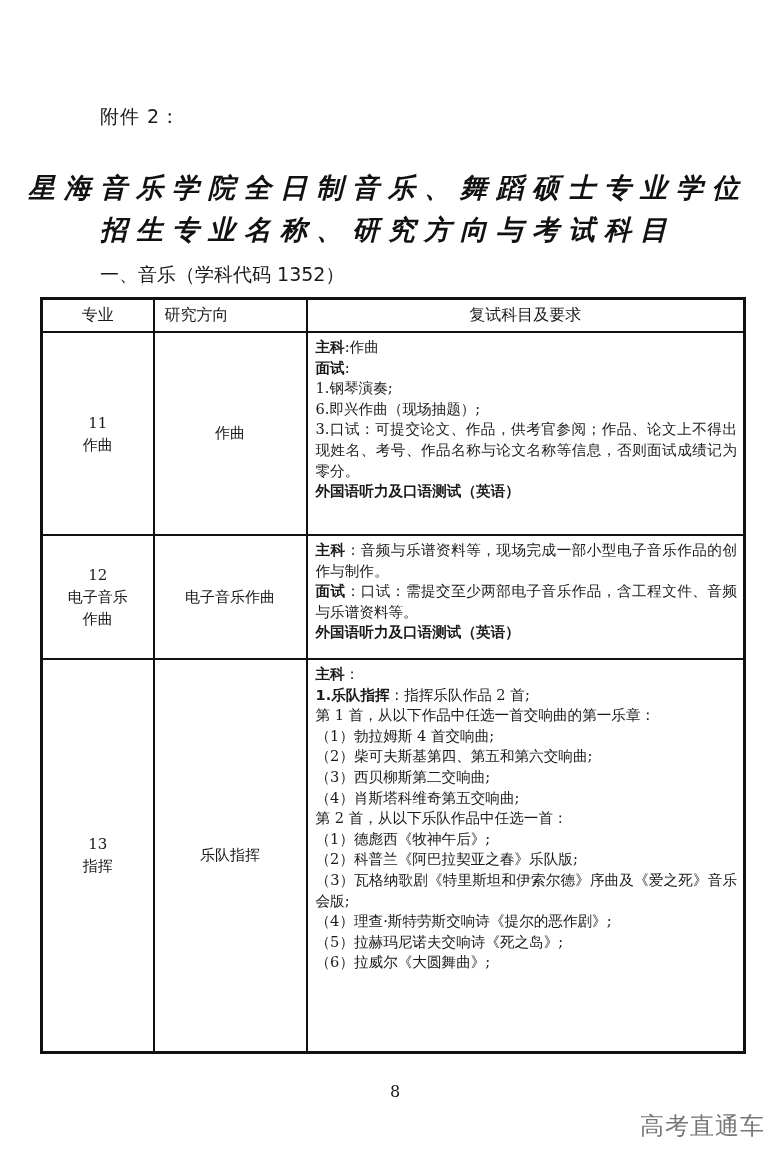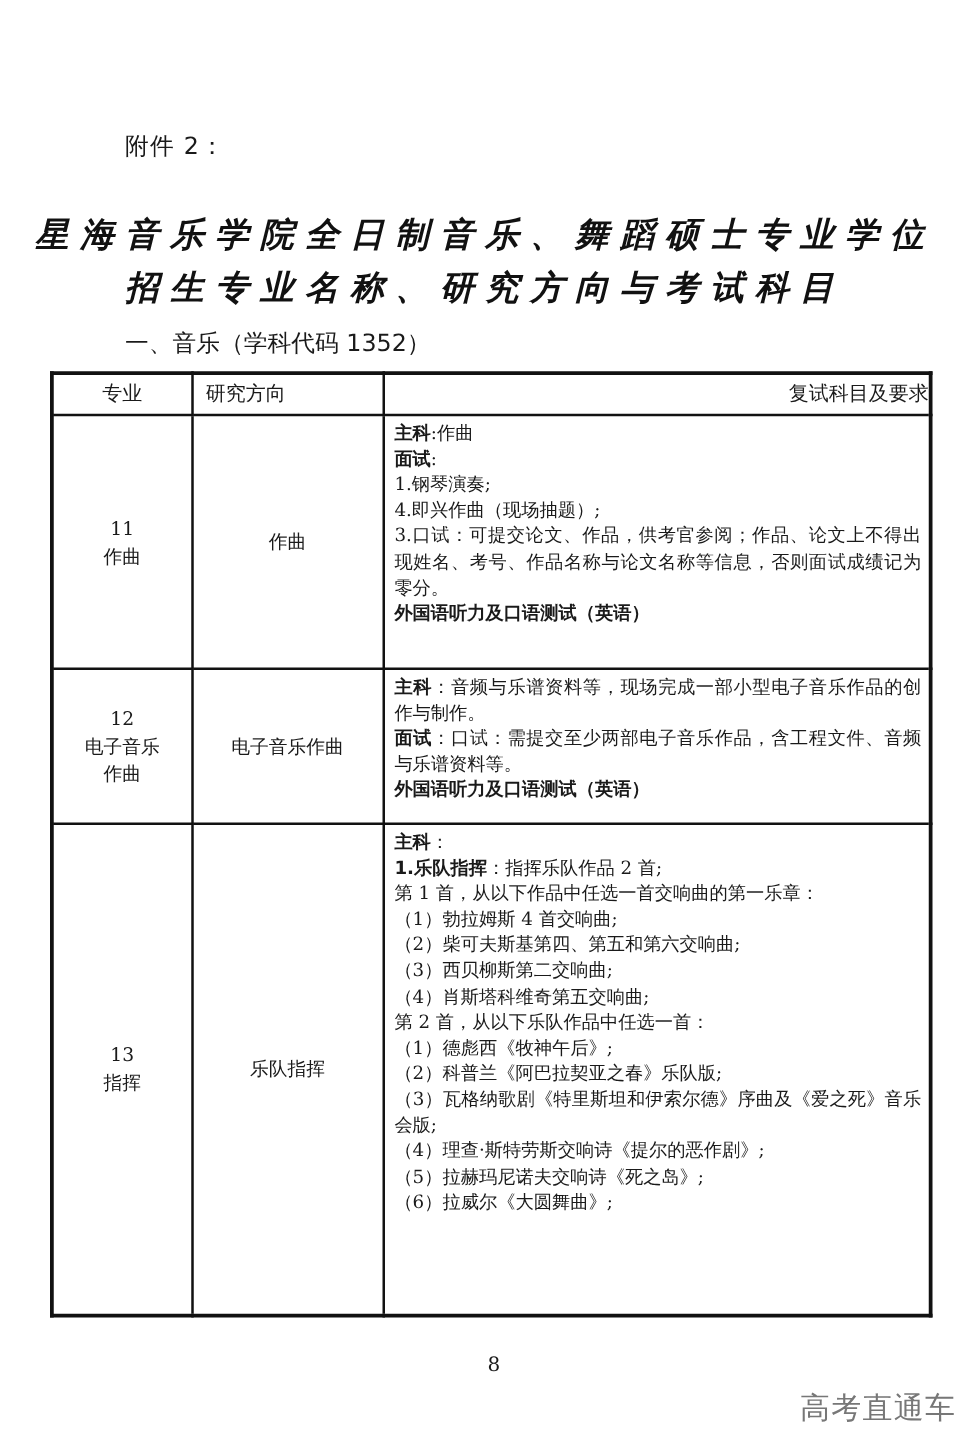--- a/index.html
+++ b/index.html
@@ -13,21 +13,21 @@
   .t1 { top:170px; }
   .t2 { top:212px; }
   .section { position:absolute; left:100px; top:262px; font-family:"DejaVu Sans","Liberation Sans",sans-serif;
              font-size:19px; }
   table { position:absolute; left:40px; top:297px; width:703px; border-collapse:collapse;
           border:3px solid #111; table-layout:fixed; }
   td, th { border:2px solid #111; vertical-align:middle; padding:0; }
   th { height:31px; font-weight:normal; font-size:16px; font-family:"DejaVu Sans","Liberation Sans",sans-serif; }
   th.c1 { text-align:center; }
   th.c2 { text-align:left; padding-left:10px;margin-left:24px; }
-  th.c3 { text-align:right; }
+  th.c3 { text-align:center; }
   td.major { text-align:center; font-size:15px; line-height:22px; }
   td.dir { text-align:center; font-size:15px; }
   td.req { font-size:14.6px; line-height:20.6px; padding:4px 6px 2px 8px; text-align:justify; }
   .b { font-weight:bold; font-family:"DejaVu Sans","Liberation Sans",sans-serif; }
   .line { display:block; }
   .pageno { position:absolute; left:390px; top:1082px; font-size:16px; }
   .watermark { position:absolute; left:640px; top:1110px; font-family:"DejaVu Sans","Liberation Sans",sans-serif;
                font-size:24px; color:#777; letter-spacing:1px; }
 </style>
 </head>
@@ -56,21 +56,21 @@
         <td class="major" style="padding-bottom: 0px;">
           <span class="line">11</span>
           <span class="line">作曲</span>
           <span class="line"></span>
         </td>
         <td class="dir"><span>作曲</span></td>
         <td class="req" style="vertical-align: top;">
           <div><span class="b">主科</span><span>:作曲</span></div>
           <div><span class="b">面试</span><span>:</span></div>
           <div><span class="b"></span><span>1.钢琴演奏;</span></div>
-          <div><span class="b"></span><span>4.即兴作曲（现场抽题）;</span></div>
+          <div><span class="b"></span><span>6.即兴作曲（现场抽题）;</span></div>
           <div><span class="b"></span><span>3.口试：可提交论文、作品，供考官参阅；作品、论文上不得出现姓名、考号、作品名称与论文名称等信息，否则面试成绩记为零分。</span></div>
           <div><span class="b">外国语听力及口语测试（英语）</span><span></span></div>
         </td>
       </tr>
       <tr style="height: 124px;">
         <td class="major">
           <span class="line">12</span>
           <span class="line">电子音乐</span>
           <span class="line">作曲</span>
         </td>

